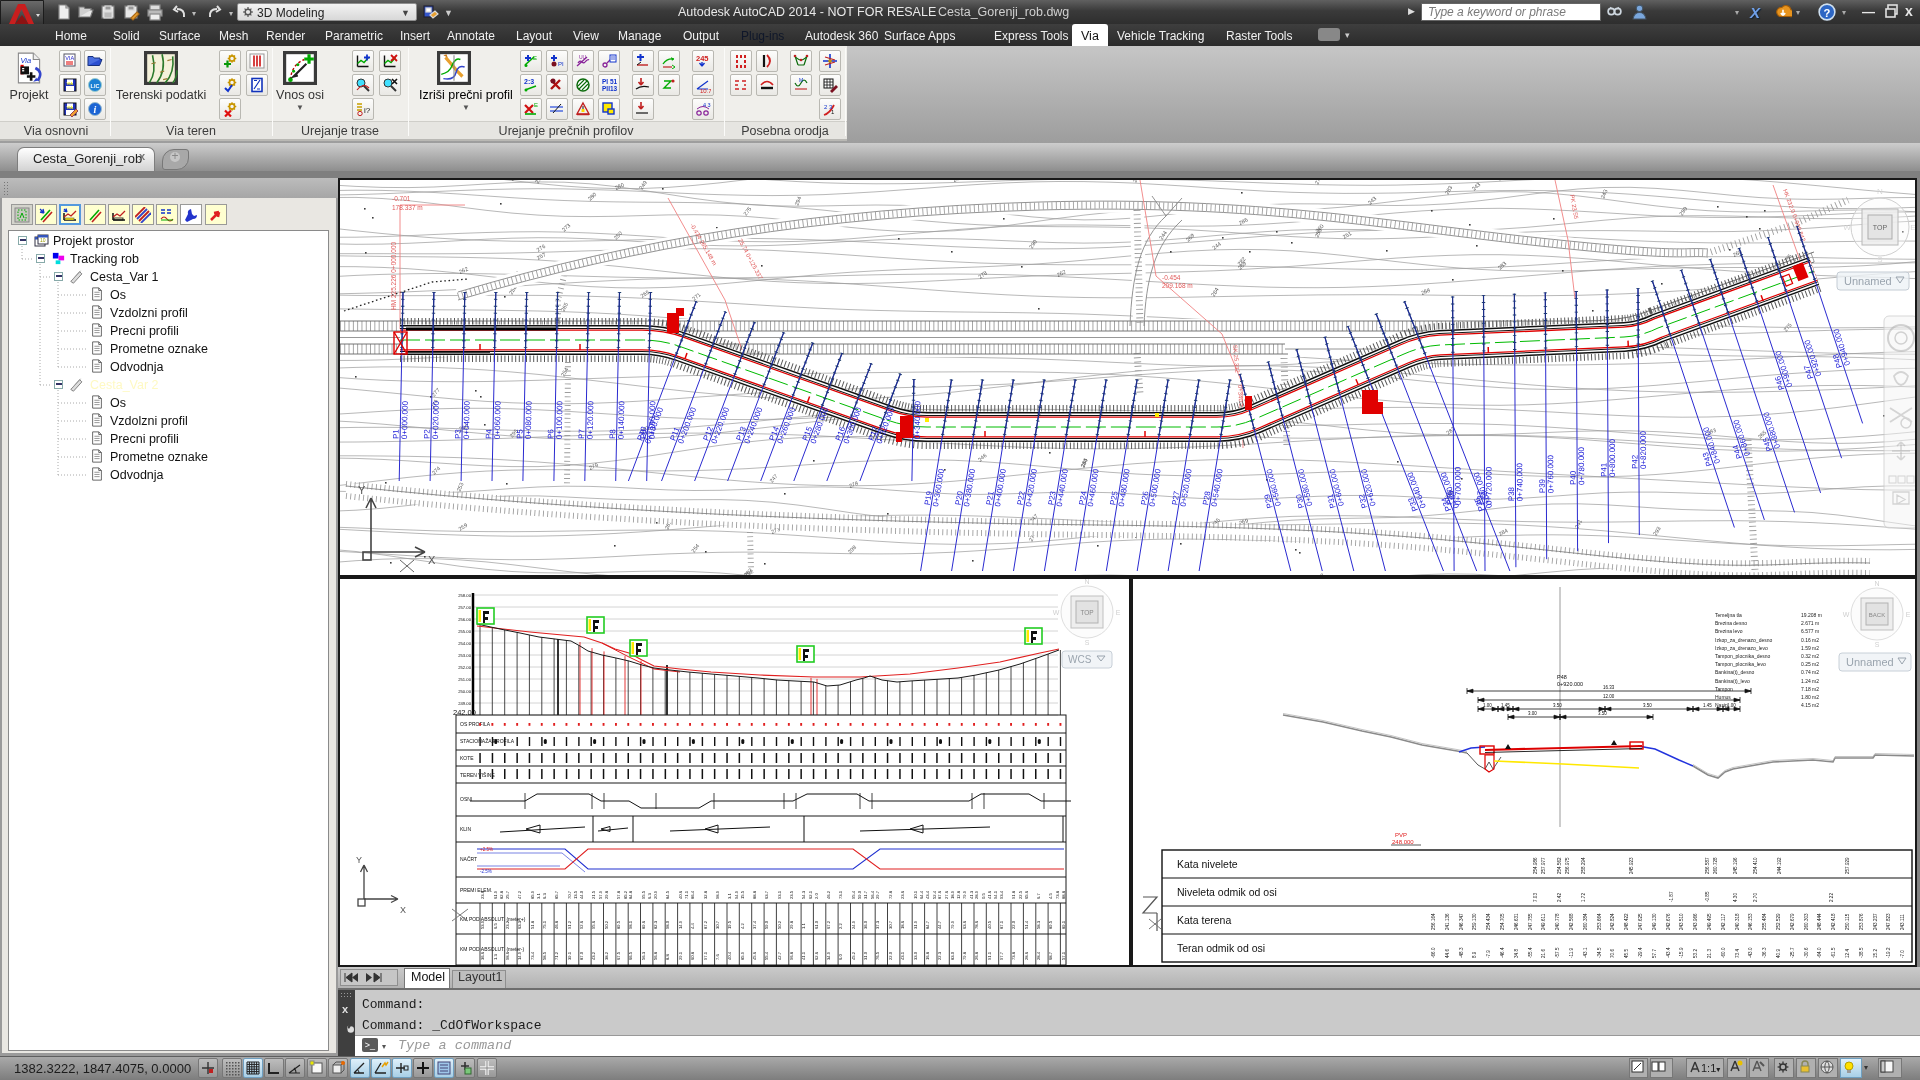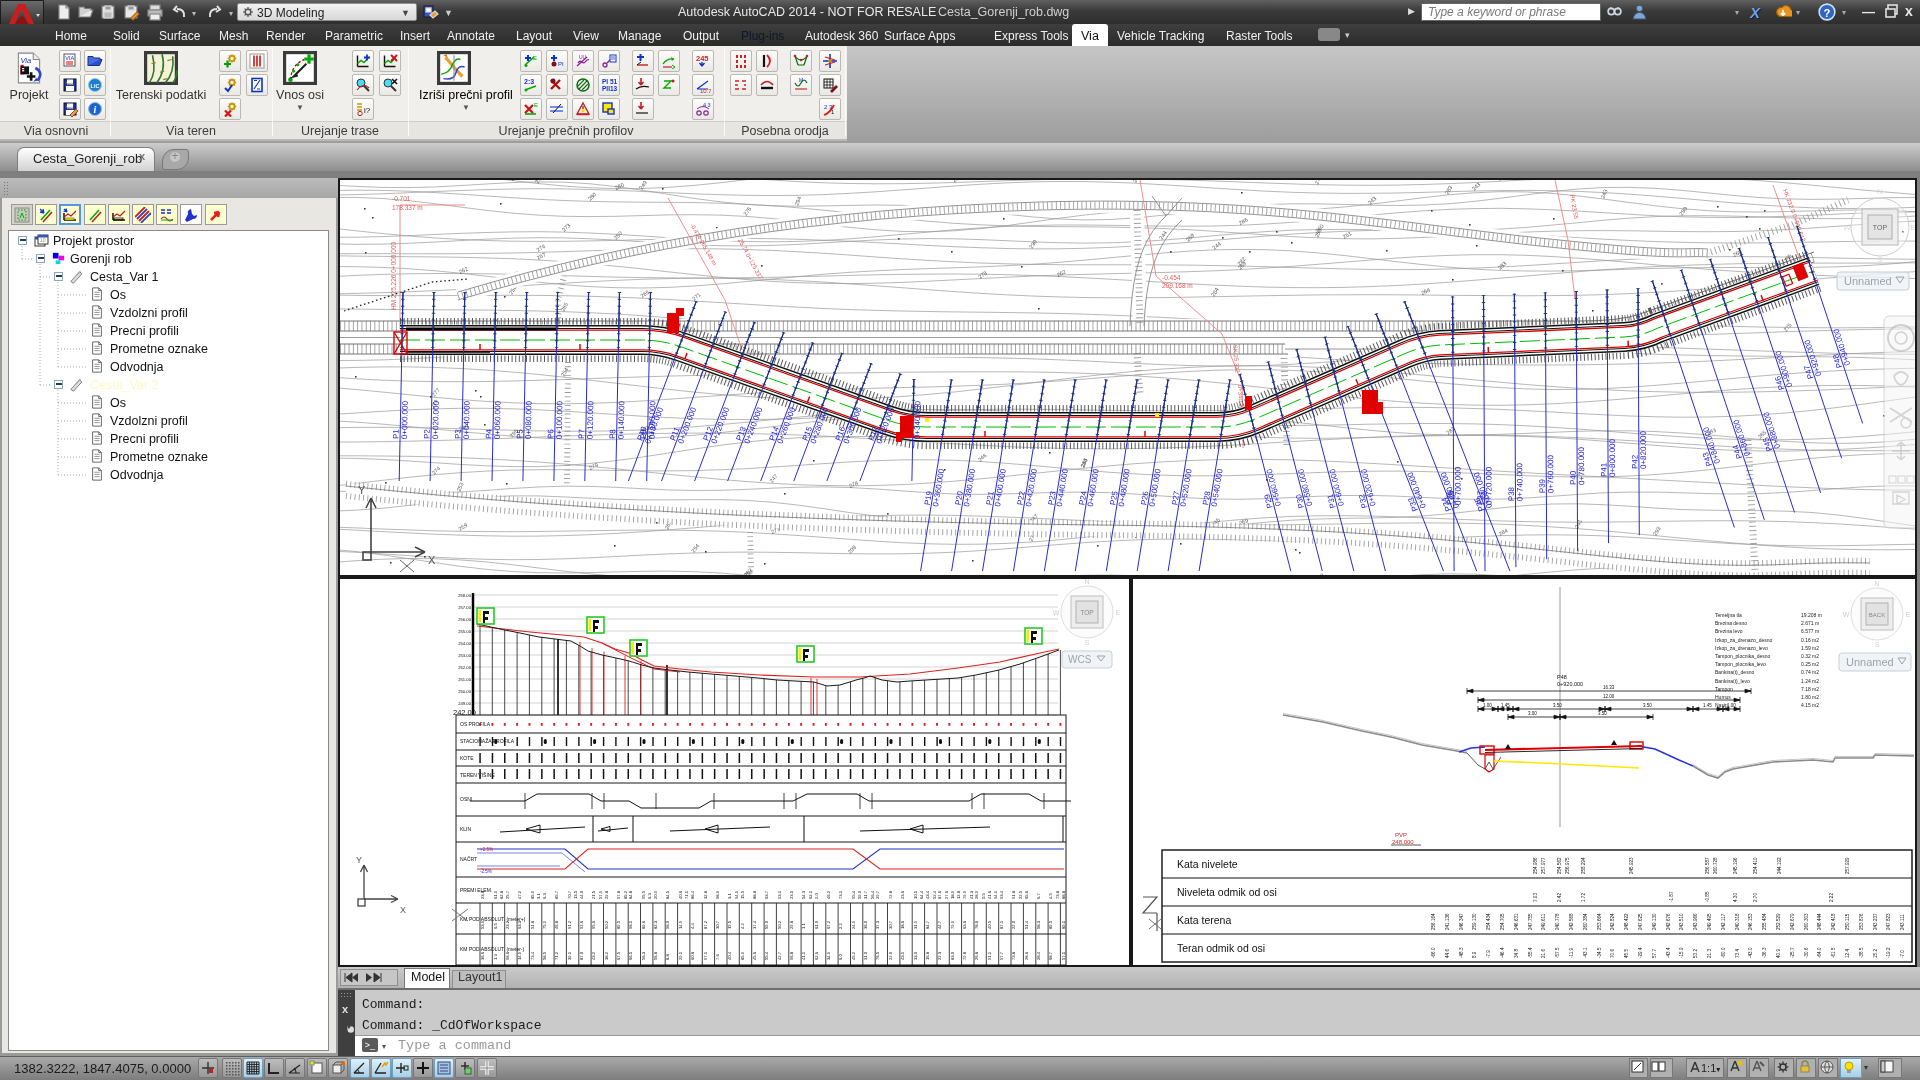--- a/index.html
+++ b/index.html
@@ -630,21 +630,21 @@
         <text x="7" y="9" font-size="5" fill="#990">10</text>
       </svg></div>
     <div class="abs" style="left:53px;top:234px;font-size:12.5px;color:#111">Projekt prostor</div>
     <div class="abs" style="left:36px;top:254px;width:9px;height:9px;background:#fff;border:1px solid #8aa;"></div>
     <div class="abs" style="left:37.5px;top:257px;width:6px;height:1.5px;background:#336"></div>
     <div class="abs" style="left:51px;top:251px"><svg width="15" height="15" viewBox="0 0 16 16">
         <rect x="2" y="2" width="6" height="6" fill="#0000ee"></rect>
         <rect x="8" y="5" width="6" height="5" fill="#ee00ee"></rect>
         <rect x="5" y="10" width="5" height="4" fill="#00dddd"></rect>
       </svg></div>
-    <div class="abs" style="left:70px;top:252px;font-size:12.5px;color:#111">Gorenji rob</div>
+    <div class="abs" style="left:70px;top:252px;font-size:12.5px;color:#111">Tracking rob</div>
     <div class="abs" style="left:54px;top:272px;width:9px;height:9px;background:#fff;border:1px solid #8aa;"></div>
     <div class="abs" style="left:55.5px;top:275px;width:6px;height:1.5px;background:#336"></div>
     <div class="abs" style="left:69px;top:269px"><svg width="16" height="16" viewBox="0 0 18 18">
         <path d="M2,14 L12,3 l2.5,2.5 L5,16 z" fill="#ddd" stroke="#777"></path>
         <path d="M4,12 L13,2" stroke="#999"></path>
       </svg></div>
     <div class="abs" style="left:90px;top:270px;font-size:12.5px;color:#111">Cesta_Var 1</div>
     <div class="abs" style="left:90px;top:287px"><svg width="14" height="14" viewBox="0 0 16 16">
         <path d="M3,1 h7 l3,3 v11 h-10 z" fill="#fff" stroke="#555"></path>
         <path d="M10,1 v3 h3" fill="none" stroke="#555"></path>
@@ -2250,21 +2250,21 @@
     <div class="abs" style="left:340px;top:992px;width:12px;height:7px;background-image:radial-gradient(#999 40%,transparent 44%);background-size:3px 3px"></div>
     <div class="abs" style="left:342px;top:1003px;color:#e0e0e0;font-size:11px;font-weight:bold">x</div>
     <div class="abs" style="left:341px;top:1022px"><svg width="13" height="13" viewBox="0 0 16 16">
         <path d="M3,13 l5,-5 M8,8 a4,4 0 1 0 4,-4 l-2,3 l-2,-1 l1,-3 a4,4 0 0 0 -1,5z" fill="#ddd"></path>
       </svg></div>
     <div class="abs" style="left:362px;top:997px;font-family:'Liberation Mono',monospace;font-size:13px;color:#1a1a1a">Command:</div>
     <div class="abs" style="left:362px;top:1018px;font-family:'Liberation Mono',monospace;font-size:13px;color:#1a1a1a">Command: _CdOfWorkspace</div>
     <div class="abs" style="left:355px;top:1035px;width:1565px;height:21px;background:#fff;border-top:1px solid #999"></div>
     <div class="abs" style="left:362px;top:1038px;width:16px;height:14px;background:#5a5a5a;border-radius:2px;color:#fff;font-size:9px;line-height:14px;text-align:center">&gt;_</div>
     <div class="abs" style="left:382px;top:1042px;color:#555;font-size:8px">▾</div>
-    <div class="abs" style="left:398px;top:1038px;font-family:'Liberation Mono',monospace;font-size:13.5px;color:#999">Type a command</div>
+    <div class="abs" style="left:398px;top:1038px;font-family:'Liberation Mono',monospace;font-size:13.5px;font-style:italic;color:#999">Type a command</div>
     <div class="abs" style="left:0;top:1056px;width:1920px;height:24px;background:linear-gradient(#a9a9a9,#7d7d7d);border-top:1px solid #5f5f5f"></div>
     <div class="abs" style="left:14px;top:1061px;font-size:13px;color:#1c1c1c">1382.3222, 1847.4075, 0.0000</div>
     <div class="abs" style="left:198px;top:1058px;width:20px;height:20px;background:linear-gradient(#bdbdbd,#989898);border:1px solid #777;border-radius:2px;display:flex;align-items:center;justify-content:center">
       <svg width="16" height="16" viewBox="0 0 16 16">
         <path d="M8,2 v12 M2,8 h12" stroke="#333" stroke-width="1.4"></path>
         <rect x="9" y="9" width="4" height="4" fill="#c02020"></rect>
       </svg>
     </div>
     <div class="abs" style="left:222px;top:1058px;width:20px;height:20px;background:linear-gradient(#bdbdbd,#989898);border:1px solid #777;border-radius:2px;display:flex;align-items:center;justify-content:center">
       <svg width="16" height="16" viewBox="0 0 16 16">

